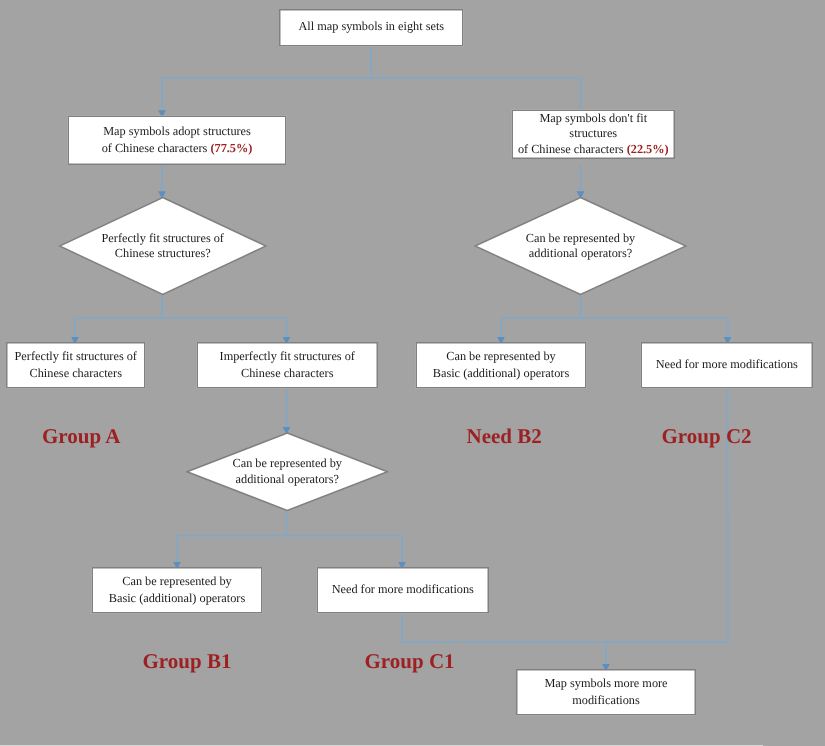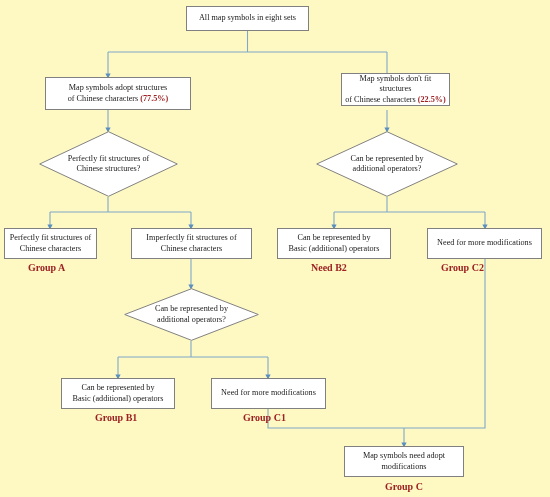--- a/index.html
+++ b/index.html
@@ -1,21 +1,21 @@
 <!DOCTYPE html>
 <html><head>
 <meta charset="utf-8">
 <style>
   html,body{margin:0;padding:0;background:#ffffff;}
   body{
     width:550px;height:497px;
     font-family:"Liberation Serif","DejaVu Serif",serif;
     -webkit-font-smoothing:antialiased;
   }
-  #canvas{position:relative;width:550px;height:497px;overflow:hidden;background:#fef9c3;}
+  #canvas{position:relative;width:550px;height:497px;overflow:hidden;background:#a3a3a3;}
   svg#wires{position:absolute;left:0;top:0;width:550px;height:497px;pointer-events:none;}
 
   .node{
     position:absolute;
     box-sizing:border-box;
     border:1px solid #808080;
     background:#ffffff;
     display:flex;align-items:center;justify-content:center;
     text-align:center;
     font-size:8.2px;
@@ -34,23 +34,24 @@
   }
   .diamond .dshape{
     position:absolute;left:0;top:0;width:100%;height:100%;
   }
   .diamond .dlabel{position:relative;z-index:2;width:82%;}
 
   .glabel{
     position:absolute;
     color:#9d2123;
     font-weight:bold;
-    font-size:10px;
+    font-size:14px;
     white-space:nowrap;
     font-family:"Liberation Serif","DejaVu Serif",serif;
+    margin-top:22px;
   }
 </style>
 </head>
 <body>
 
 <div id="canvas">
 
   <svg id="wires" viewBox="0 0 550 497">
     <defs>
       <marker id="arw" markerWidth="6" markerHeight="6" refX="3.2" refY="3" orient="auto">
@@ -178,19 +179,19 @@
   </div>
   <div class="glabel" style="left:95px;top:412px;">Group B1</div>
 
   <div class="node" style="left:211px;top:378px;width:115px;height:31px;">
     <span class="txt">Need for more modifications</span>
   </div>
   <div class="glabel" style="left:225px;top:412px;padding-left:18px;">Group C1</div>
 
   <div class="node" style="left:344px;top:446px;width:120px;height:31px;">
     <span class="txt">
-      <span>Map symbols need adopt</span><br>
+      <span>Map symbols more more</span><br>
       <span>modifications</span>
     </span>
   </div>
   <div class="glabel" style="left:385px;top:481px;">Group C</div>
 
 </div>
 
 </body></html>

